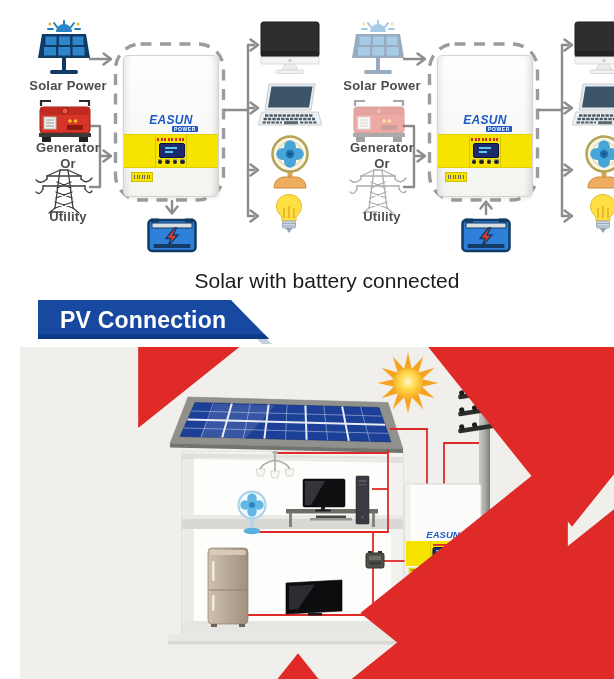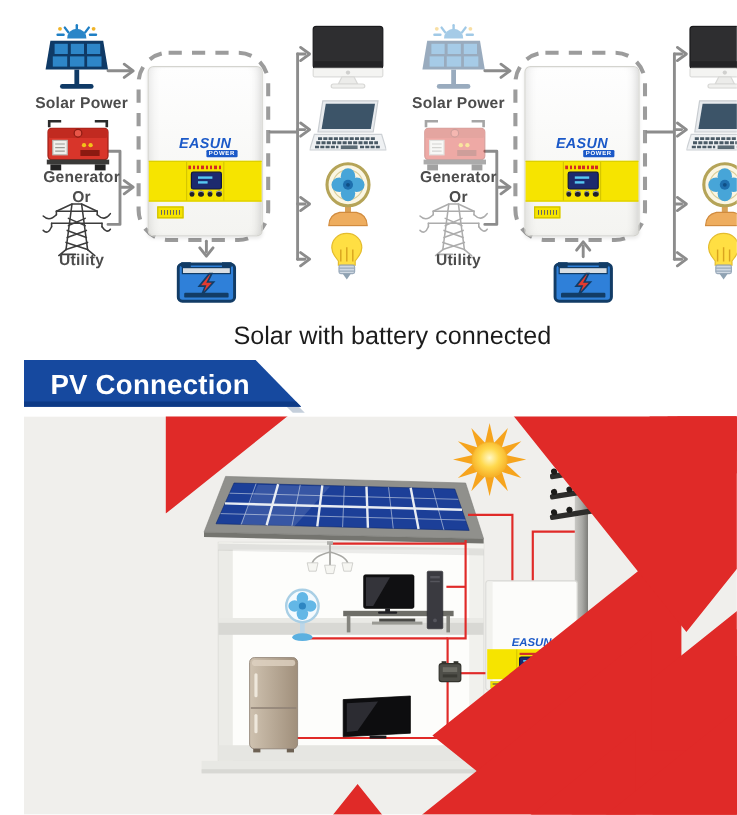--- a/index.html
+++ b/index.html
@@ -36,21 +36,21 @@
   .inv-btns{position:absolute;left:0;right:0;top:24px;display:flex;justify-content:center;gap:3px;}
   .inv-btns i{width:4.5px;height:4.5px;border-radius:50%;background:#20202a;
     box-shadow:inset 0 1px 0 rgba(255,255,255,.55);}
   .inv-warn{position:absolute;left:7px;top:116px;width:20px;height:8px;background:#f6e400;border:1px solid #cfc000;}
   .inv-warn::after{content:"";position:absolute;left:1.5px;right:1.5px;top:2px;bottom:2px;
     background:repeating-linear-gradient(90deg,#666 0 1px,transparent 1px 2.5px);}
 
   
   .caption{position:absolute;top:265px;left:0;width:614px;height:32px;line-height:32px;
     text-align:center;font-size:21px;color:#1b1b1b;}
-  .banner{position:absolute;top:300px;left:0;width:245px;height:45px;}
+  .banner{position:absolute;top:300px;left:18px;width:245px;height:45px;}
   .banner svg{display:block;}
   .banner-label{position:absolute;left:22px;top:7px;font-size:23px;font-weight:bold;color:#ffffff;letter-spacing:.2px;}
 
   
   .illustration{position:absolute;top:347px;left:0;width:614px;height:332px;}
   .illustration svg{display:block;}
 
   .gline{stroke:#8c8c8c;stroke-width:2.4;fill:none;stroke-linecap:round;stroke-linejoin:round;}
   .dashbox{stroke:#9c9c9c;stroke-width:3.4;fill:none;stroke-dasharray:11 8.5;}
   .redwire{stroke:#e02a28;stroke-width:1.8;fill:none;}

